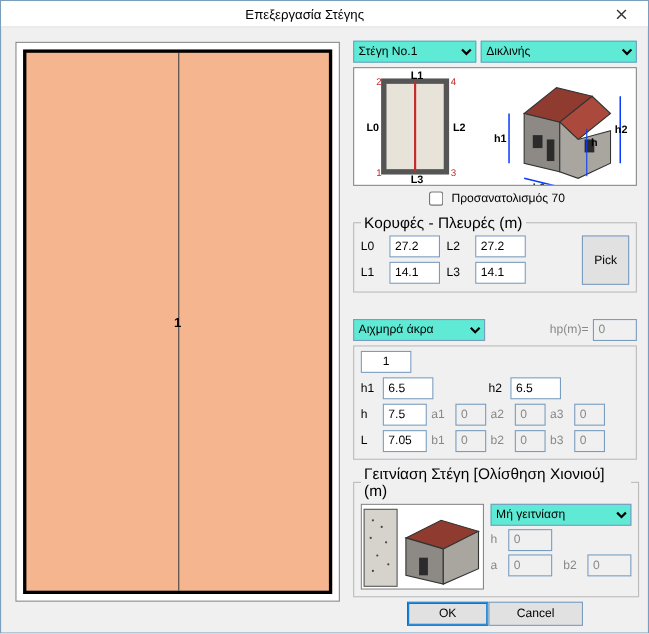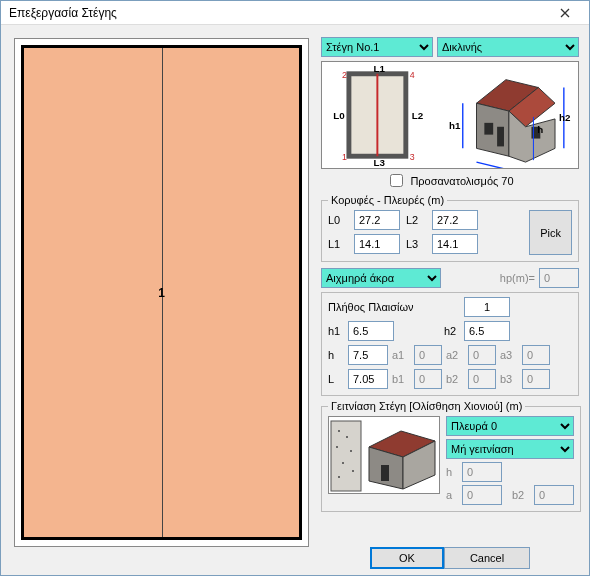--- a/index.html
+++ b/index.html
@@ -1,19 +1,19 @@
 <!DOCTYPE html>
 <html><head>
 <meta charset="utf-8">
 <style>
   * { box-sizing: border-box; }
   body { margin: 0; font-family: "Segoe UI", Tahoma, sans-serif; font-size: 11px; background: #fff; color: #000; }
   .window { width: 590px; height: 576px; border: 1px solid #7b9ebd; background: #f0f0f0; position: relative; }
   .titlebar { height: 24px; background: #fff; border-bottom: 1px solid #ddd; display: flex; align-items: center; padding: 0 4px; }
-  .titlebar .title { flex: 1; padding-left: 4px; font-size: 12px; }
+  .titlebar .title { flex: 1; padding-left: 4px; font-size: 12px; text-align: center; }
   .close-btn { width: 40px; height: 22px; display:flex; align-items:center; justify-content:center; }
   .client { position: absolute; top:24px; left:0; right:0; bottom:0; }
 
   .preview-wrap { position:absolute; left:13px; top:13px; width:295px; height:509px; border:1px solid #888; background:#fff; padding:6px; }
   .preview-inner { width:100%; height:100%; border:3px solid #000; background:#f4b58f; position:relative; }
   .ridge-line { position:absolute; left:50%; top:0; bottom:0; width:0; border-left:1px solid #444; }
   .ridge-label { position:absolute; left:50%; top:50%; transform:translate(-50%,-50%); font-weight:bold; font-size:12px; }
 
   .right { position:absolute; left:320px; top:12px; right:10px; bottom:6px; }
 
@@ -24,21 +24,21 @@
   .btn.def { border:1px solid #0078d7; box-shadow: inset 0 0 0 1px #0078d7; }
 
   .row { display:flex; align-items:center; gap:4px; }
 
   .diagram-box { border:1px solid #888; background:#fff; height:108px; margin-top:4px; position:relative; }
 
   .chk { display:flex; align-items:center; gap:4px; margin-top:2px; justify-content:center; }
   .chk input { width:13px; height:13px; }
 
   fieldset { border:1px solid #bbb; margin:4px 0 0 0; padding:4px 6px 6px 6px; }
-  legend { padding:0 3px; font-size:11px; }
+  legend { padding:0 3px; font-size:14px; }
 
   .lbl { display:inline-block; }
 
   .adj-thumb { width:112px; height:78px; border:1px solid #888; background:#fff; position:relative; }
 
   .bottom-btns { position:absolute; left:0; right:0; bottom:0; display:flex; gap:0; justify-content:center;align-items:flex-end; }
 
   .num { width:40px; }
   .numw { width:46px; }
 </style>
@@ -132,31 +132,30 @@
             <input type="text" class="numw" value="27.2" style="">
             <span class="lbl">L1</span>
             <input type="text" class="numw" value="14.1" style="">
             <span class="lbl">L3</span>
             <input type="text" class="numw" value="14.1" style="">
           </div>
           <button class="btn" style="height:45px;margin-left:auto">Pick</button>
         </div>
       </fieldset>
 
-      <div class="row" style="margin-top:6px">
+      <div class="row" style="margin-top:24px">
         <select style="width:120px">
           <option>Αιχμηρά άκρα</option>
         </select>
         <span style="margin-left:auto;color:#888">hp(m)=</span>
         <input type="text" class="num ro" readonly="" value="0" style="">
       </div>
 
       <fieldset>
         <div class="row" style="margin-bottom:4px">
-          <span style="flex:1">Πλήθος Πλαισίων</span>
           <input type="text" class="numw" style="text-align: center;" value="1">
           <span style="width:58px"></span>
         </div>
         <div class="row" style="margin-bottom:4px">
           <span style="width:16px">h1</span>
           <input type="text" class="numw" value="6.5" style="">
           <span style="flex:1"></span>
           <span style="width:16px">h2</span>
           <input type="text" class="numw" value="6.5" style="">
           <span style="width:58px"></span>
@@ -197,21 +196,20 @@
                   <circle cx="24" cy="54" r="1"></circle>
                   <circle cx="10" cy="60" r="1"></circle>
                 </g>
               <polygon points="40,30 72,14 106,24 74,40" fill="#8f3b30" stroke="#333"></polygon>
               <polygon points="40,30 74,40 74,72 40,64" fill="#8d8a85" stroke="#333"></polygon>
               <polygon points="74,40 106,24 106,58 74,72" fill="#a9a6a0" stroke="#333"></polygon>
               <rect x="52" y="48" width="8" height="16" fill="#2b2b2b"></rect>
             </svg>
           </div>
           <div style="flex:1; display:flex; flex-direction:column; gap:3px;">
-            <select><option>Πλευρά 0</option></select>
             <select><option>Μή γειτνίαση</option></select>
             <div class="row">
               <span style="width:12px;color:#888">h</span>
               <input type="text" class="ro" readonly="" style="width: 40px;" value="0">
             </div>
             <div class="row">
               <span style="width:12px;color:#888">a</span>
               <input type="text" class="ro" readonly="" style="width: 40px;" value="0">
               <span style="width:18px;color:#888;margin-left:6px">b2</span>
               <input type="text" class="ro" readonly="" style="width: 40px;" value="0">

